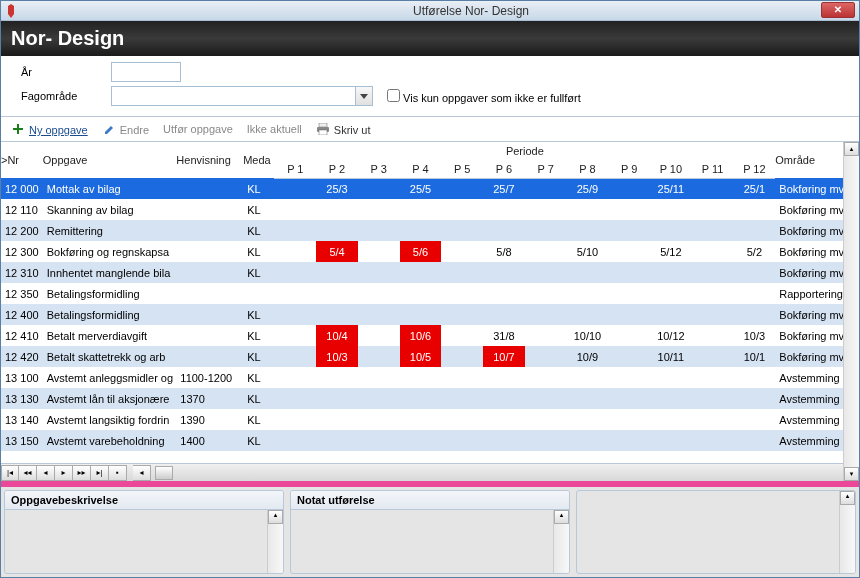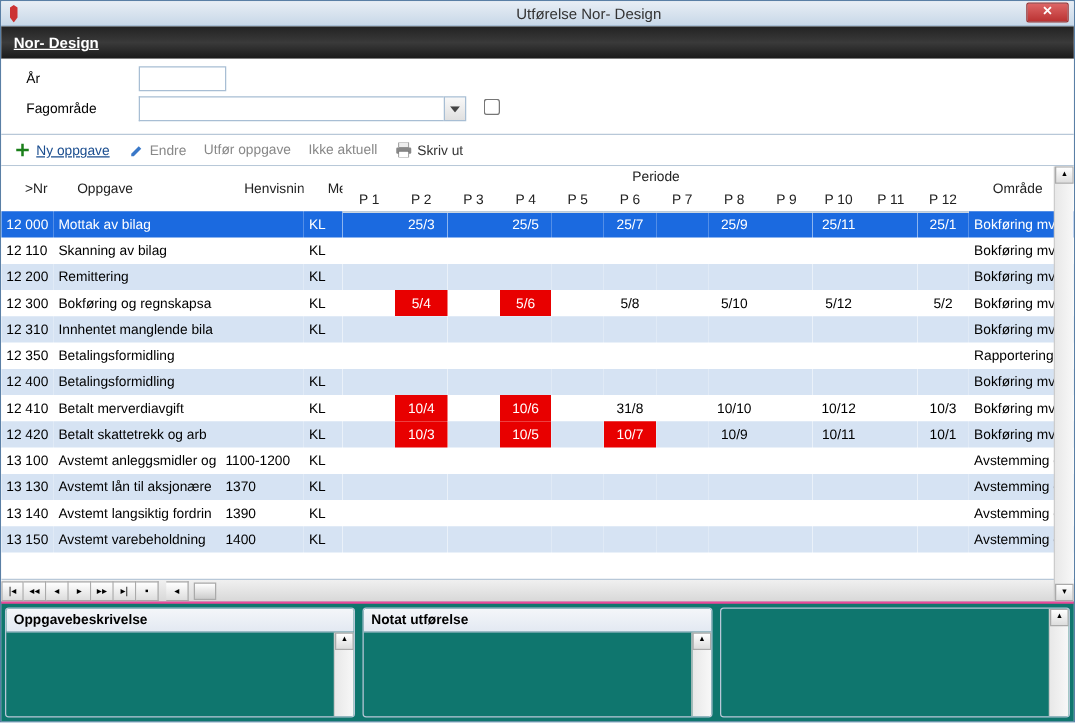--- a/index.html
+++ b/index.html
@@ -4,21 +4,21 @@
 <style>
 * { box-sizing: border-box; margin: 0; padding: 0; }
 body { font-family: "Segoe UI", Tahoma, sans-serif; font-size: 11px; background: #bcd4e8; width: 860px; height: 578px; overflow: hidden; }
 
 .window { border: 1px solid #5a7fa5; height: 100%; display: flex; flex-direction: column; background: #fff; }
 .titlebar { height: 20px; background: linear-gradient(#e8eef5,#c8d8e8); display: flex; align-items: center; position: relative; border-bottom: 1px solid #a8bed4; }
 .titlebar-icon { width: 12px; height: 14px; margin-left: 4px; }
 .titlebar-title { position: absolute; left: 50%; transform: translateX(-50%); font-size: 12px; color: #333; margin-left: 41px; }
 .titlebar-close { position: absolute; right: 4px; top: 1px; width: 34px; height: 16px; background: linear-gradient(#d66,#b33); border: 1px solid #933; border-radius: 2px; color: #fff; text-align: center; font-weight: bold; line-height: 13px; font-size: 10px; cursor: pointer; }
 
-.header-dark { background: linear-gradient(#222,#3a3a3a 50%,#1a1a1a); color: #fff; padding: 6px 10px; font-size: 12px; font-weight: bold; text-decoration: underline; }
+.header-dark { background: linear-gradient(#222,#3a3a3a 50%,#1a1a1a); color: #fff; padding: 6px 10px; font-size: 20px; font-weight: bold; }
 
 .params { background: #fff; padding: 6px 10px; border-bottom: 1px solid #b8c8d8; }
 .param-row { display: flex; align-items: center; margin-bottom: 4px; margin-left: 10px; }
 .param-label { width: 90px; font-size: 11px; }
 .param-input { border: 1px solid #a8bed4; background: #fff; height: 20px; font-size: 11px; padding: 0 4px; }
 .combo { display: flex; }
 .combo .param-input { width: 244px; border-right: none; }
 .combo-btn { width: 18px; height: 20px; border: 1px solid #a8bed4; background: linear-gradient(#f8f8f8,#e0e0e0); cursor: pointer; display: flex; align-items: center; justify-content: center; }
 .checkbox-label { margin-left: 14px; }
 
@@ -28,41 +28,41 @@
 .tool-btn.disabled { color: #888; }
 .icon-sq { width: 14px; height: 14px; display: inline-flex; align-items: center; justify-content: center; }
 
 .grid-wrap { flex: 1; overflow: hidden; position: relative; background: #fff; display: flex; flex-direction: column; }
 .grid-scroll { overflow: hidden; flex: 1; }
 table.grid { border-collapse: collapse; font-size: 11px; width: 100%; table-layout: fixed; }
 .grid th, .grid td { border: none; padding: 0; height: 21px; overflow: hidden; white-space: nowrap; text-overflow: clip; }
 .grid thead th { background: #fff; font-weight: normal; text-align: center; height: 18px; color: #222; }
 .grid thead tr.h1 th { border-bottom: none; }
 .grid thead tr.h2 th { border-bottom: 1px solid #b8c8d8; }
-.grid thead th.left { text-align: left; padding-left: 19px; }
+.grid thead th.left { text-align: left; padding-left: 0; }
 .grid tbody tr:nth-child(odd) td { background: #d6e3f3; }
 .grid tbody tr:nth-child(even) td { background: #fff; }
 .grid tbody td { padding-left: 4px; padding-right: 4px; }
 .grid tbody td.nr { text-align: right; padding-right: 6px; }
 .grid tbody td.center { text-align: center; }
 .grid tbody tr.selected td { background: #1b6ae0 !important; color: #fff; }
 .cell-red { background: #e80000 !important; color: #fff !important; }
 .col-nr { width: 40px; }
 .col-opp { width: 128px; }
 .col-hen { width: 64px; }
 .col-med { width: 30px; }
 .col-p { width: 40px; }
 .col-omr { width: 80px; }
 
 .nav-bar { height: 18px; background: linear-gradient(#f0f0f0,#d8d8d8); border-top: 1px solid #b8c8d8; display: flex; align-items: center; }
 .nav-btn { width: 18px; height: 16px; border: 1px solid #aaa; background: linear-gradient(#fff,#ddd); margin: 0; font-size: 8px; display: flex; align-items: center; justify-content: center; cursor: pointer; }
 .nav-btn + .nav-btn { border-left: none; }
 .nav-thumb { width: 18px; height: 14px; background: linear-gradient(#fff,#ccc); border: 1px solid #aaa; margin-left: 4px; }
 
-.bottom { display: flex; height: 96px; background: #0f766e; border-top: 2px solid #ec4899; }
+.bottom { display: flex; height: 96px; background: #e5e5e5; border-top: 6px solid #ec4899; }
 .panel { flex: 1; border: 1px solid #b8c8d8; border-radius: 3px; margin: 3px; display: flex; flex-direction: column; overflow: hidden; position: relative; }
 .panel-h { background: linear-gradient(#f4f6f9,#e3e9f2); font-weight: bold; font-size: 11px; padding: 3px 6px; border-bottom: 1px solid #b8c8d8; }
 .panel-body { flex: 1; position: relative; }
 .panel-sb { position: absolute; right: 0; top: 0; bottom: 0; width: 16px; background: linear-gradient(to right,#e8e8e8,#f8f8f8); border-left: 1px solid #ccc; }
 .panel-sb-btn { height: 14px; background: linear-gradient(#fff,#ddd); border: 1px solid #aaa; font-size: 7px; text-align: center; cursor: pointer; }
 
 .right-sb { position: absolute; right: 0; top: 0; bottom: 0; width: 16px; background: linear-gradient(to right,#e8e8e8,#f8f8f8); border-left: 1px solid #ccc; display: flex; flex-direction: column; }
 .right-sb-btn { height: 14px; background: linear-gradient(#fff,#ddd); border: 1px solid #aaa; font-size: 7px; text-align: center; line-height: 12px; cursor: pointer; }
 .right-sb-track { flex: 1; }
 </style>
@@ -92,20 +92,21 @@
       <div class="combo">
         <input class="param-input" value="" style="">
         <div class="combo-btn">
           <svg width="8" height="5">
               <path d="M0 0 L8 0 L4 5 Z" fill="#444"></path>
             </svg>
         </div>
       </div>
       <label class="checkbox-label">
         <input type="checkbox" style="">
+        <span>Vis kun oppgaver som ikke er fullført</span>
       </label>
     </div>
   </div>
 
   <div class="toolbar">
     <div class="tool-btn link">
       <span class="icon-sq">
           <svg width="12" height="12">
             <rect x="5" y="1" width="2" height="10" fill="#1a7f1a"></rect>
             <rect x="1" y="5" width="10" height="2" fill="#1a7f1a"></rect>

